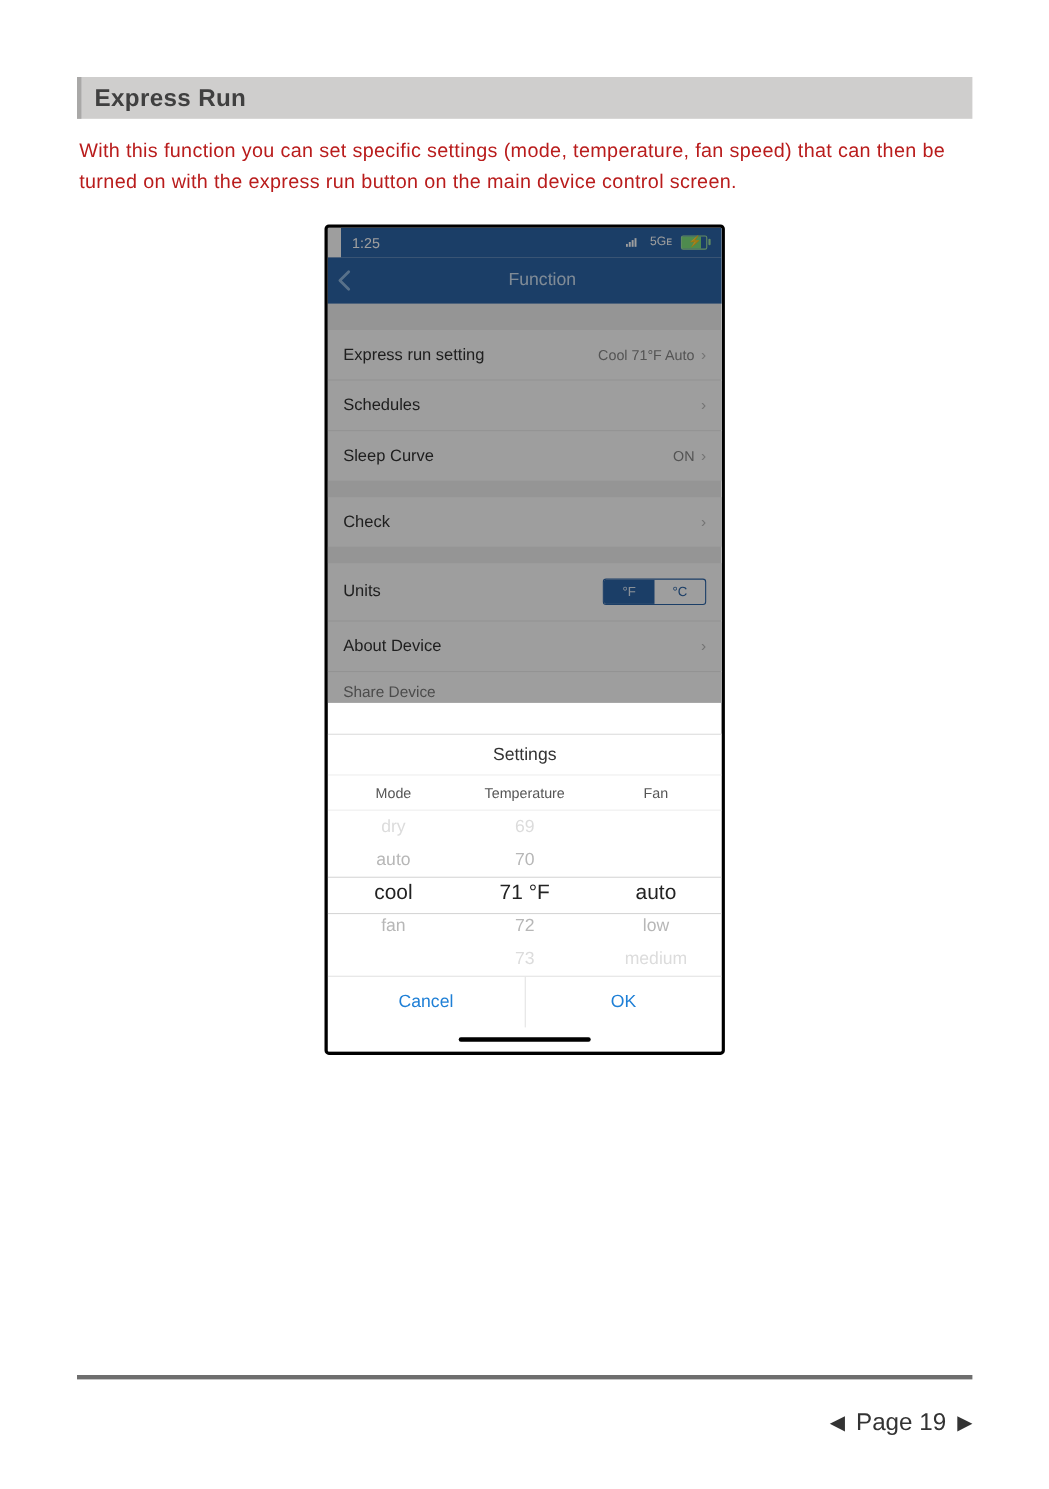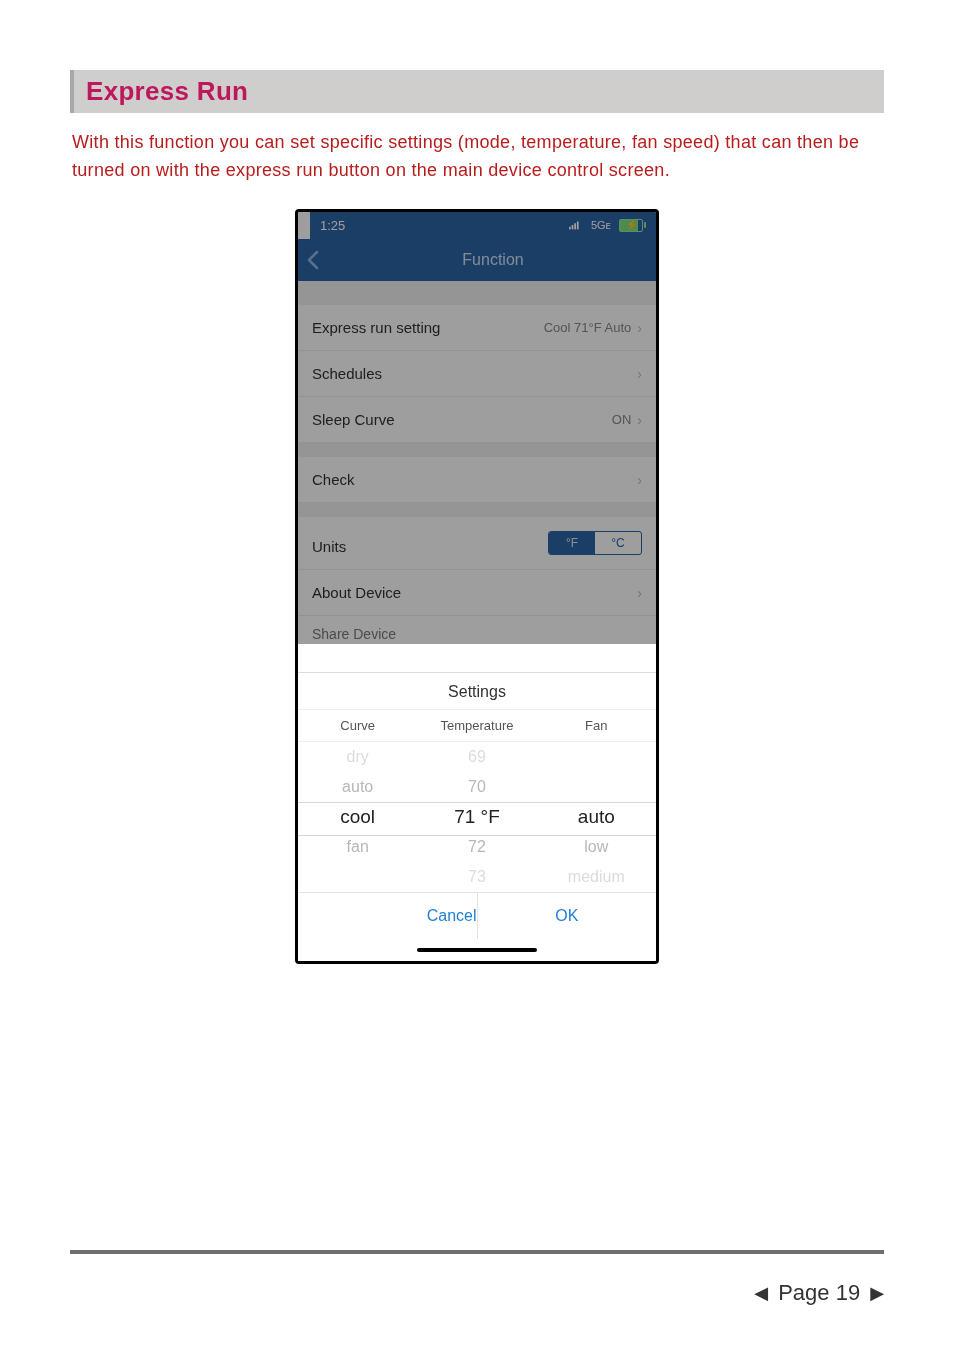--- a/index.html
+++ b/index.html
@@ -1,36 +1,36 @@
 <!DOCTYPE html>
 <html><head>
 <meta charset="utf-8">
 <style>
   html,body{margin:0;padding:0;background:#fff;font-family:-apple-system,BlinkMacSystemFont,"Segoe UI",Arial,sans-serif;color:#333;}
   .page{width:954px;min-height:1354px;margin:0 auto;position:relative;box-sizing:border-box;padding:70px 70px 0 70px;}
-  .section-header{background:#cfcecd;border-left:4px solid #a9a8a7;padding:6px 12px;font-size:26px;font-weight:600;color:#be185d;letter-spacing:.3px;}
+  .section-header{background:#cfcecd;border-left:4px solid #a9a8a7;padding:6px 12px;font-size:22px;font-weight:600;color:#404040;letter-spacing:.3px;}
   .body-text{margin:16px 2px 24px 2px;font-size:18px;line-height:1.55;color:#b91c1c;letter-spacing:.3px;}
   .phone-wrap{display:flex;justify-content:center;}
   .phone{width:358px;border:3px solid #000;border-radius:4px;overflow:hidden;background:#fff;position:relative;}
   
   .dimmed{position:relative;}
   .dimmed::after{content:"";position:absolute;inset:0;background:rgba(0,0,0,.38);pointer-events:none;}
   .status-bar{background:#2c64a6;color:#fff;display:flex;align-items:center;justify-content:space-between;padding:6px 10px;font-size:13px;margin-left:12px;}
   .status-right{display:flex;align-items:center;gap:8px;font-size:11px;}
   .sig-icon{width:14px;height:10px;}
   .batt{display:inline-flex;align-items:center;gap:1px;}
   .batt-body{width:22px;height:11px;border:1px solid #9fe19f;border-radius:2px;position:relative;background:linear-gradient(to right,#7fe07f 0 80%,transparent 80%);}
   .batt-tip{width:2px;height:6px;background:#9fe19f;border-radius:1px;}
   .bolt{position:absolute;left:6px;top:-1px;font-size:10px;color:#000;}
   .nav-bar{background:#2c64a6;color:#cfe1f3;display:flex;align-items:center;justify-content:center;position:relative;height:42px;font-size:16px;padding-left:32px;}
   .back-btn{position:absolute;left:8px;top:0;bottom:0;display:flex;align-items:center;font-size:22px;color:#8fb7df;cursor:pointer;}
   .func-body{background:#fff;}
   .gap{height:24px;background:#f0f0f0;}
   .sep-gap{height:14px;background:#f0f0f0;}
-  .row{display:flex;align-items:flex-end;justify-content:space-between;padding:14px 14px;font-size:15px;color:#333;border-bottom:1px solid #eee;}
+  .row{display:flex;align-items:center;justify-content:space-between;padding:14px 14px;font-size:15px;color:#333;border-bottom:1px solid #eee;}
   .row:last-child{border-bottom:none;}
   .row .val{color:#888;font-size:13px;display:flex;align-items:center;gap:6px;}
   .chev{color:#bbb;font-size:14px;}
   .units-toggle{display:flex;border:1px solid #2c64a6;border-radius:3px;overflow:hidden;}
   .units-toggle span{display:flex;align-items:center;justify-content:center;width:46px;height:22px;font-size:12px;}
   .uf{background:#2c64a6;color:#dfeaf5;}
   .uc{background:transparent;color:#2c64a6;}
   .cut-label{padding:10px 14px 2px;font-size:14px;color:#7a7a7a;}
   
   .sheet{background:#fff;border-top:1px solid #ddd;margin-top:28px;}
@@ -39,21 +39,21 @@
   .picker-head>div{flex:1;text-align:center;font-size:13px;color:#555;padding:8px 0;}
   .picker-body{display:flex;position:relative;height:150px;align-items:flex-end;}
   .picker-col{flex:1;display:flex;flex-direction:column;align-items:center;justify-content:flex-start;font-size:16px;color:#bbb;position:relative;}
   .picker-col .opt{height:30px;display:flex;align-items:center;justify-content:center;width:100%;}
   .picker-col .faded2{color:#dcdcdc;}
   .picker-col .faded1{color:#b7b7b7;}
   .picker-col .sel{color:#222;font-size:19px;}
   .sel-band{position:absolute;left:0;right:0;top:60px;height:32px;border-top:1px solid #d6d6d6;border-bottom:1px solid #d6d6d6;pointer-events:none;}
   .sheet-actions{display:flex;border-top:1px solid #e3e3e3;}
   .sheet-actions>div{flex:1;text-align:center;padding:14px 0;font-size:16px;color:#1e7fd6;cursor:pointer;}
-  .sheet-actions>div:first-child{border-right:1px solid #e3e3e3;text-align:right;}
+  .sheet-actions>div:first-child{border-right:1px solid #e3e3e3;}
   .home-ind{height:22px;display:flex;align-items:center;justify-content:center;}
   .home-ind span{width:120px;height:4px;background:#000;border-radius:3px;}
   
   .footer-rule{position:absolute;left:70px;right:70px;bottom:100px;height:4px;background:#6e6e6e;}
   .footer{position:absolute;right:70px;bottom:48px;display:flex;align-items:center;gap:10px;font-size:22px;color:#333;}
   .tri{font-size:18px;}
 </style>
 </head>
 <body>
 
@@ -133,21 +133,21 @@
                 <span class="chev">›</span>
               </span>
           </div>
           <div class="cut-label">Share Device</div>
         </div>
       </div>
 
       <div class="sheet">
         <div class="sheet-title">Settings</div>
         <div class="picker-head">
-          <div>Curve</div>
+          <div>Mode</div>
           <div>Temperature</div>
           <div>Fan</div>
         </div>
         <div class="picker-body">
           <div class="sel-band"></div>
           <div class="picker-col">
             <div class="opt faded2">dry</div>
             <div class="opt faded1">auto</div>
             <div class="opt sel">cool</div>
             <div class="opt faded1">fan</div>

